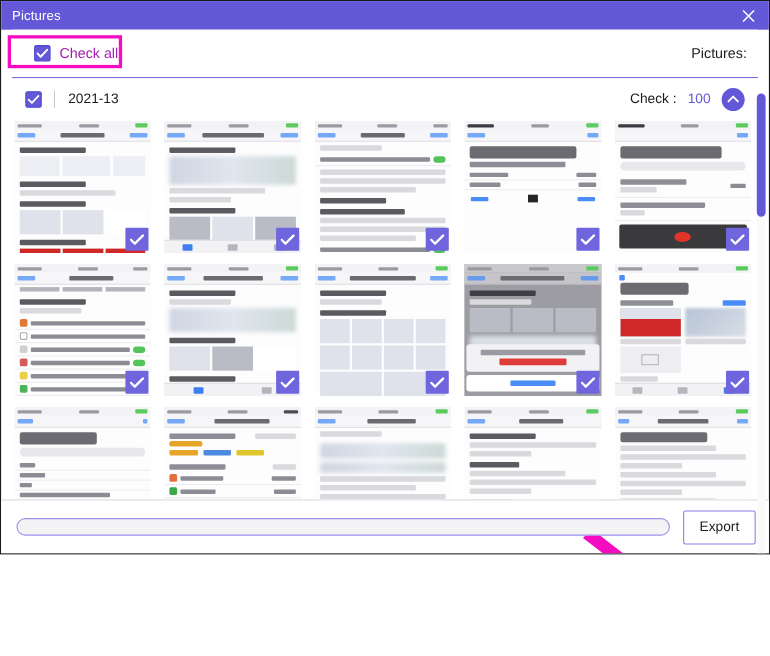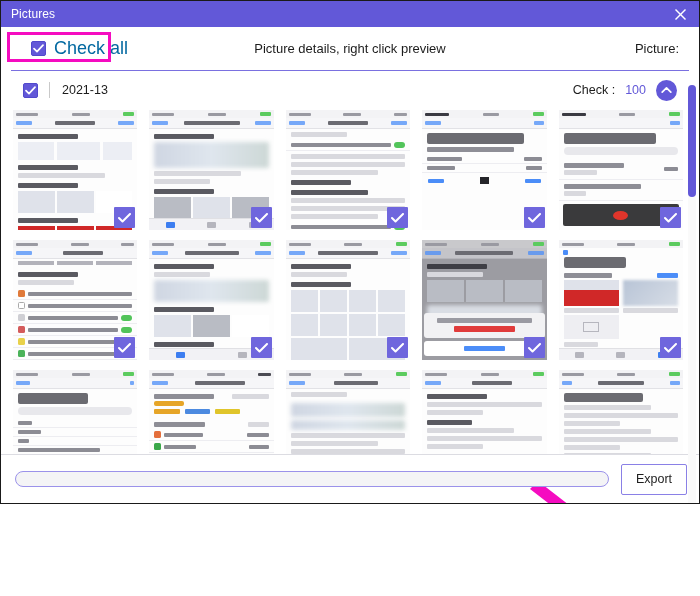--- a/index.html
+++ b/index.html
@@ -78,22 +78,22 @@
     width: 15px; height: 15px;
     border-radius: 2px;
     background: #6258d8;
     border: 1px solid #5249cc;
     display: flex; align-items: center; justify-content: center;
     cursor: pointer;
     flex: 0 0 auto;
   }
   .cb svg { display:block; }
   .checkall-label {
-    font-size: 18px;
-    color: #0369a1;
+    font-size: 13px;
+    color: #a21caf;
   }
   .toolbar-center {
     position: absolute;
     left: 0; right: 0;
     text-align: center;
     font-size: 13px;
     color: #1c1c1c;
     pointer-events: none;
   }
   .classify-wrap {
@@ -378,24 +378,23 @@
   <div class="toolbar">
     <div class="checkall-wrap">
       <span class="cb">
         <svg width="11" height="9" viewBox="0 0 11 9">
           <polyline points="1,4.6 4,7.6 10,1.2" fill="none" stroke="#ffffff" stroke-width="1.7" stroke-linecap="round" stroke-linejoin="round"></polyline>
         </svg>
       </span>
       <span class="checkall-label">Check all</span>
     </div>
 
-    <div class="toolbar-center">Picture details, right click preview</div>
 
     <div class="classify-wrap">
-      <span class="classify-label">Picture:</span>
+      <span class="classify-label">Pictures:</span>
     </div>
   </div>
 
   <div class="group-row">
     <span class="cb">
       <svg width="11" height="9" viewBox="0 0 11 9">
         <polyline points="1,4.6 4,7.6 10,1.2" fill="none" stroke="#ffffff" stroke-width="1.7" stroke-linecap="round" stroke-linejoin="round"></polyline>
       </svg>
     </span>
     <span class="group-sep"></span>

